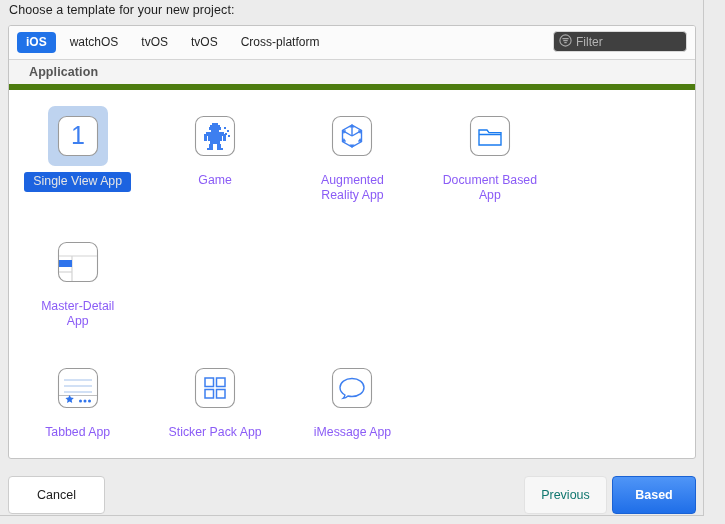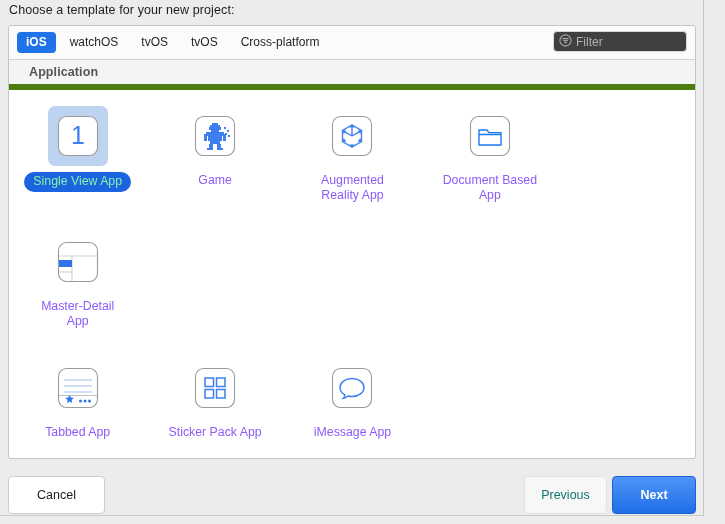--- a/index.html
+++ b/index.html
@@ -154,22 +154,22 @@
     line-height: 15px;
     color: #8b5cf6;
     text-align: center;
     max-width: 110px;
     padding: 1px 7px 2px 7px;
     border-radius: 9px;
     box-sizing: border-box;
   }
   .cell.selected .label {
     background: #1c63e0;
-    color: #86efac;
-    border-radius: 10px;
+    color: #e5e5e5;
+    border-radius: 3px;
     padding: 2px 9px 3px 9px;
   }
 
   
   .row-app1 .cell { height: 104px; justify-content: flex-start; }
   .row-app2 .cell { height: 88px; }
 
   
   .buttonbar {
     position: absolute;
@@ -387,16 +387,16 @@
 
       <div class="cell"></div>
       <div class="cell"></div>
     </div>
 
   </div>
 
   <div class="buttonbar">
     <div class="btn btn-cancel">Cancel</div>
     <div class="btn btn-previous">Previous</div>
-    <div class="btn btn-next">Next</div>
+    <div class="btn btn-next">Based</div>
   </div>
 
 </div>
 
 </body></html>

